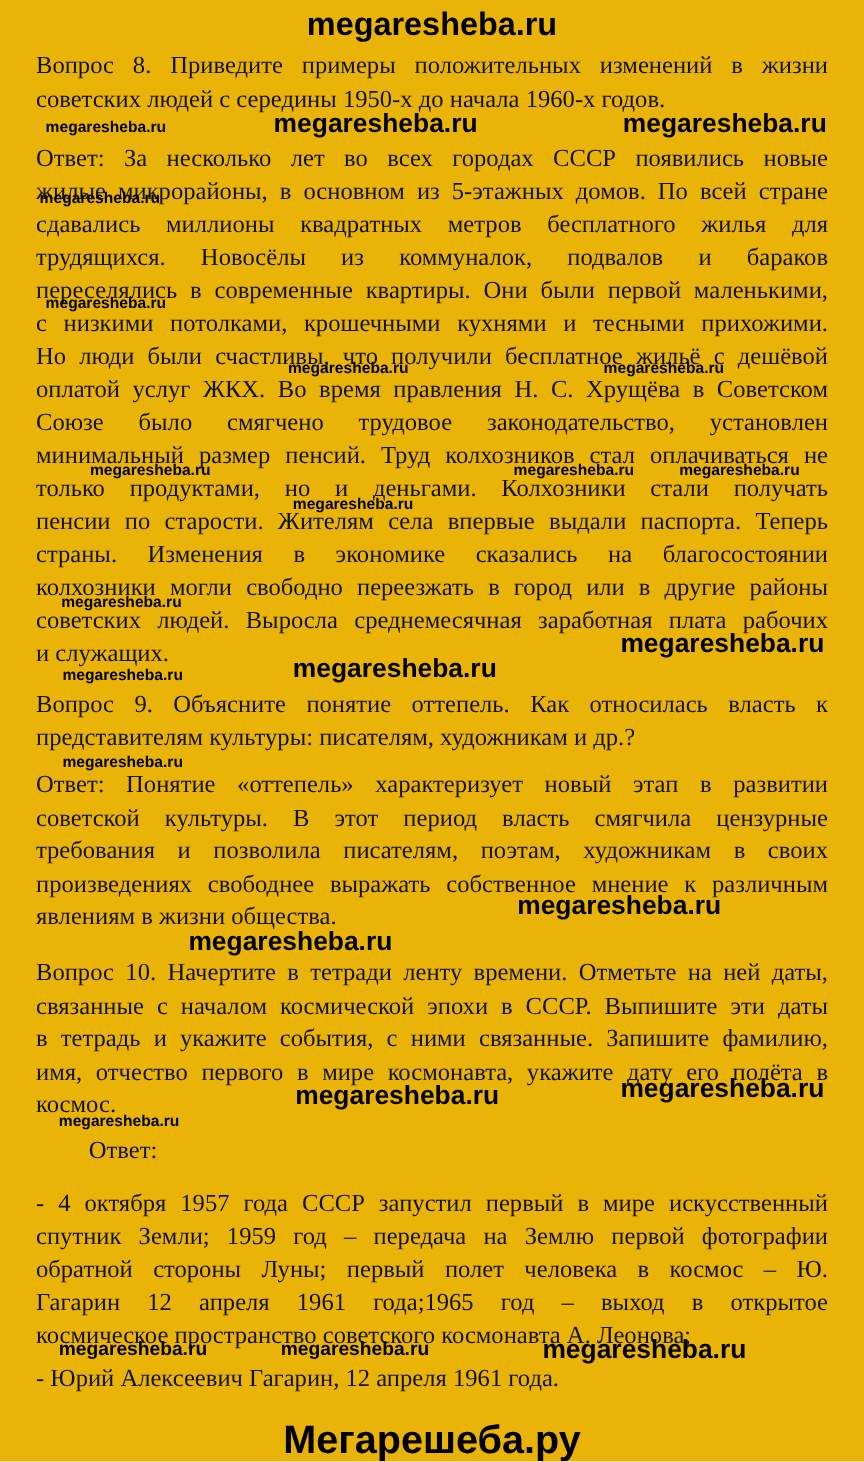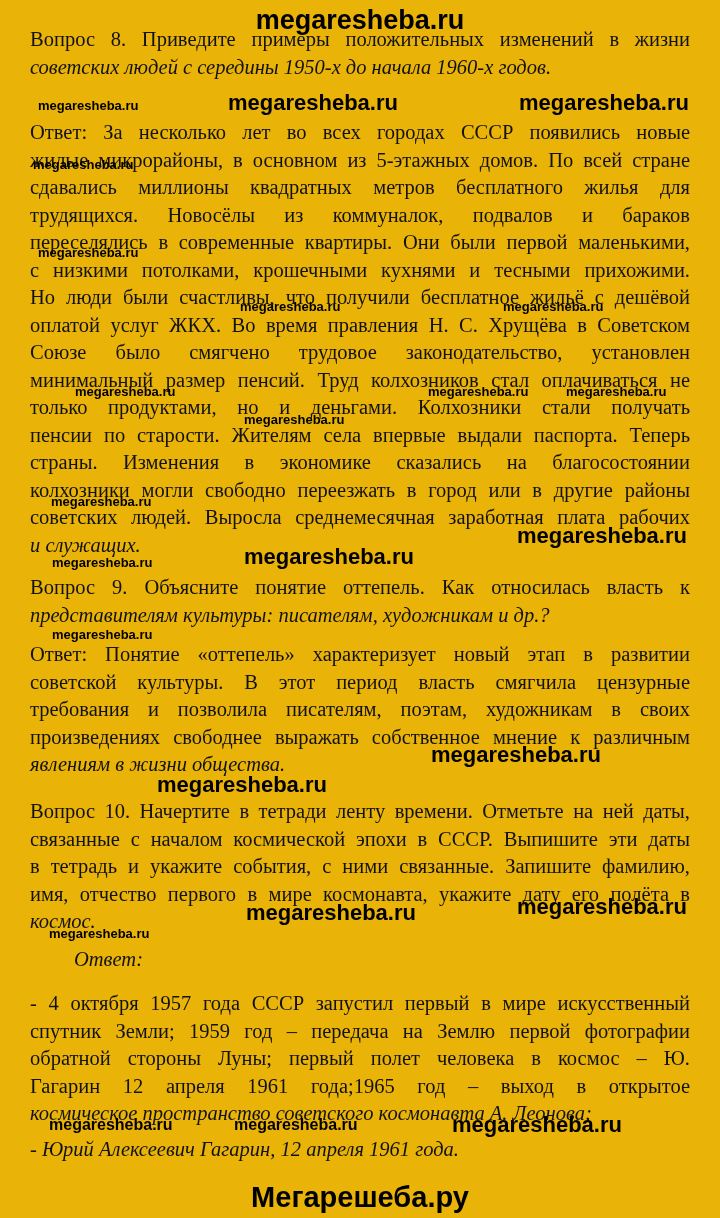--- a/index.html
+++ b/index.html
@@ -21,42 +21,41 @@
     font-weight: 700;
     font-size: 27px;
     color: #000000;
   }
   .site-footer {
     position: absolute;
     top: 1181px; left: 0; width: 720px;
     text-align: center;
     font-family: "Liberation Sans", sans-serif;
     font-weight: 700;
-    font-size: 29px;
+    font-size: 33px;
     color: #000000;
   }
   .block {
     position: absolute;
     left: 30px;
     width: 660px;
   }
   .line {
     font-family: "Liberation Serif", serif;
     font-size: 20.5px;
     line-height: 27.5px;
     height: 27.5px;
     text-align: justify;
     text-align-last: justify;
     white-space: nowrap;
     color: #121212;
   }
   .line.last {
     text-align: left;
     text-align-last: left;
-    font-style: italic;
   }
   
   .line:not(.last) { white-space: normal; }
   .wm {
     position: absolute;
     font-family: "Liberation Sans", sans-serif;
     font-weight: 700;
     color: #000000;
     white-space: nowrap;
     line-height: 1;
@@ -65,21 +64,21 @@
   .wm-md { font-size: 16px; }
   .wm-lg { font-size: 22px; }
 </style>
 </head>
 <body>
 
 <div id="page">
   <div class="site-header">megaresheba.ru</div>
 
   <div>
-      <div class="block" style="top: 26px;">
+      <div class="block" style="top: 42px;">
         <div class="line">Вопрос 8. Приведите примеры положительных изменений в жизни</div>
         <div class="line last">советских людей с середины 1950-х до начала 1960-х годов.</div>
       </div>
       <div class="block" style="top: 119px;">
         <div class="line">Ответ: За несколько лет во всех городах СССР появились новые</div>
         <div class="line">жилые микрорайоны, в основном из 5-этажных домов. По всей стране</div>
         <div class="line">сдавались миллионы квадратных метров бесплатного жилья для</div>
         <div class="line">трудящихся. Новосёлы из коммуналок, подвалов и бараков</div>
         <div class="line">переселялись в современные квартиры. Они были первой маленькими,</div>
         <div class="line">с низкими потолками, крошечными кухнями и тесными прихожими.</div>

